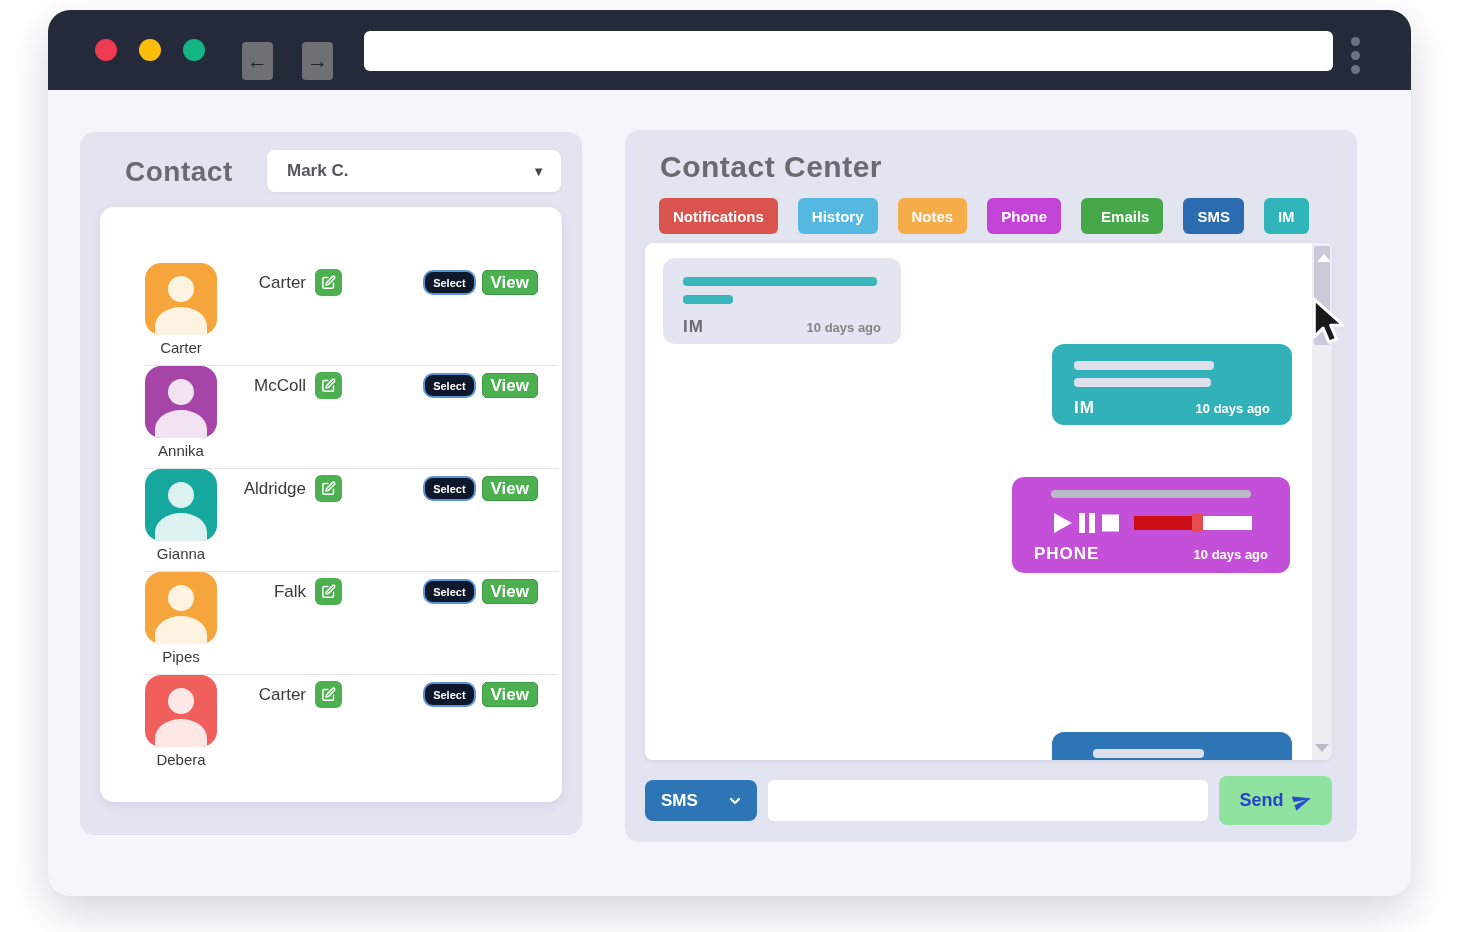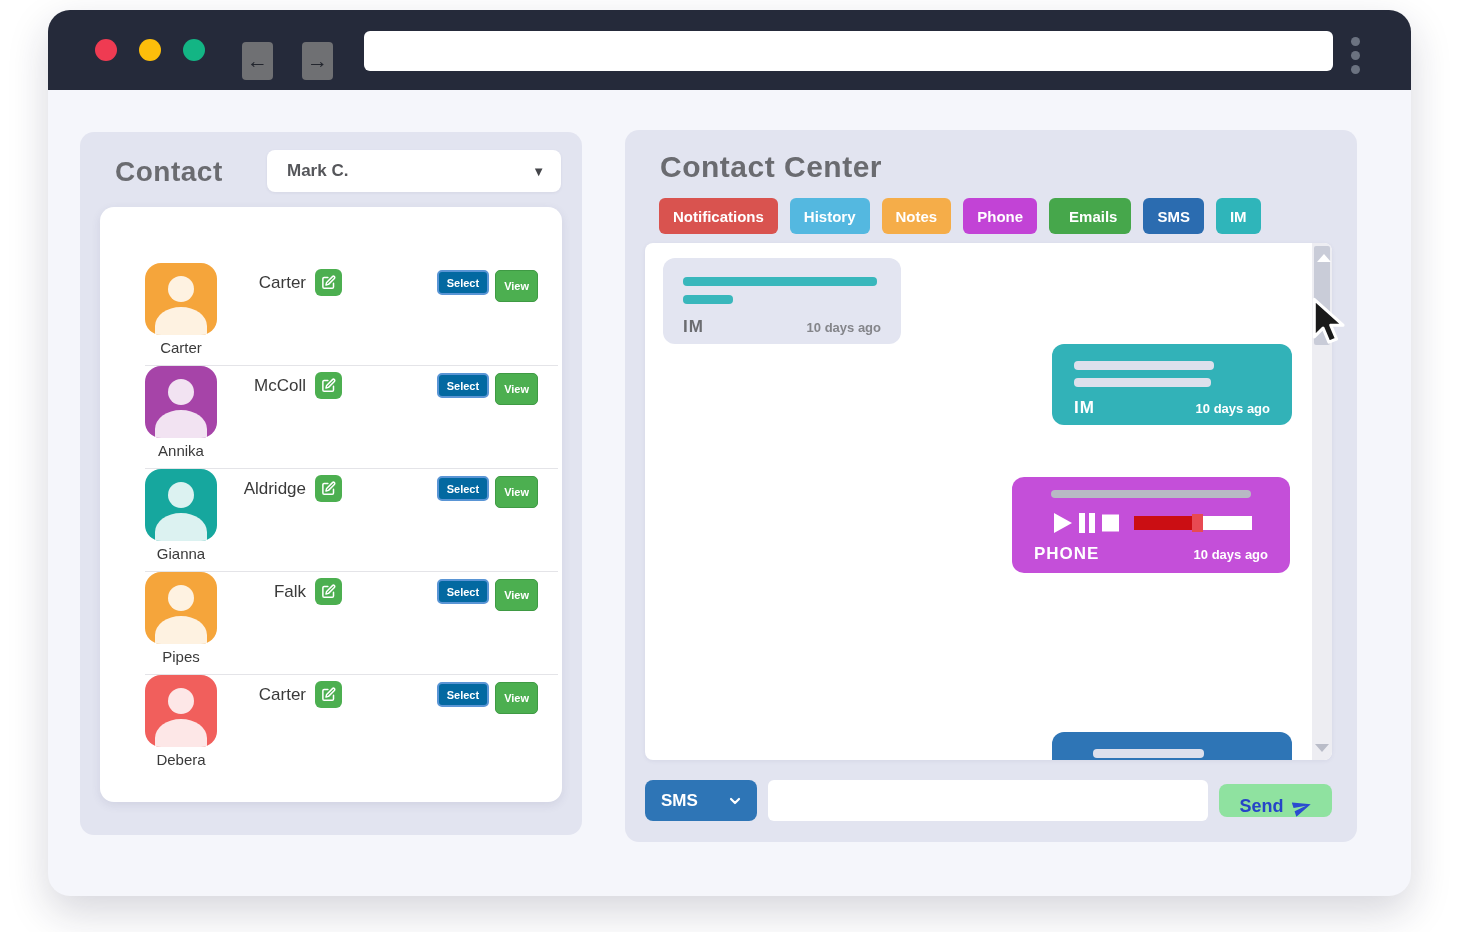--- a/index.html
+++ b/index.html
@@ -19,43 +19,43 @@
   .dots-menu { position:absolute; left:1303px; top:27px; display:flex; flex-direction:column; gap:5px; }
   .dots-menu span { width:9px; height:9px; border-radius:50%; background:#6b7280; }
 
   
   .panel { position:absolute; background:#e2e4f0; border-radius:14px; }
   .contact-panel { left:32px; top:122px; width:502px; height:703px; }
   .center-panel  { left:577px; top:120px; width:732px; height:712px; }
   .panel-title { position:absolute; font-weight:bold; color:#6a6b70; letter-spacing:.5px; }
 
   
-  .contact-title { left:35px; top:24px; font-size:28px; }
+  .contact-title { left:45px; top:24px; font-size:28px; }
   .contact-dropdown { position:absolute; left:187px; top:18px; width:294px; height:42px; background:#ffffff; border-radius:8px;
     display:flex; align-items:center; justify-content:space-between; padding:0 16px 0 20px; box-shadow:0 1px 3px rgba(60,60,100,.08); cursor:pointer; }
   .contact-dropdown .val { font-size:17px; font-weight:bold; color:#55565a; }
   .contact-dropdown .caret { font-size:13px; color:#45464a; }
   .contact-card { position:absolute; left:20px; top:75px; width:462px; height:595px; background:#ffffff; border-radius:14px;
     box-shadow:0 3px 10px rgba(60,60,110,.10); padding-top:56px; }
   .contact-row { position:relative; height:103px; }
   .row-sep { position:absolute; left:45px; right:4px; bottom:0; border-top:1px solid #e4e4e8; }
   .avatar { position:absolute; left:45px; top:0; width:72px; height:72px; border-radius:16px; overflow:hidden; }
   .av-head { position:absolute; left:23px; top:13px; width:26px; height:26px; border-radius:50%; background:rgba(255,255,255,.85); }
   .av-body { position:absolute; left:10px; top:44px; width:52px; height:38px; border-radius:50% 50% 0 0; background:rgba(255,255,255,.85); }
   .first-name { position:absolute; left:25px; top:76px; width:112px; text-align:center; font-size:15px; color:#3a3a3a; }
   .lastname-wrap { position:absolute; left:100px; top:6px; width:142px; display:flex; justify-content:flex-end; align-items:center; gap:9px; }
   .last-name { font-size:17px; color:#3a3a3a; }
   .edit-btn { width:27px; height:27px; background:#4caf50; border:none; border-radius:6px; display:flex; align-items:center; justify-content:center; cursor:pointer; }
   .row-actions { position:absolute; right:24px; top:7px; display:flex; gap:6px; }
-  .btn-select { height:25px; padding:0 8px; background:#0369a1; border:2px solid #5a95d5; border-radius:5px; color:#ffffff; font-size:11px; font-weight:bold; cursor:pointer; }
-  .btn-view { height:32px; padding:0 8px; background:#4caf50; border:1px solid #3f9a44; border-radius:5px; color:#ffffff; font-size:11px; font-weight:bold; cursor:pointer; }
+  .btn-select { height:25px; padding:0 8px; background:#0f172a; border:2px solid #5a95d5; border-radius:10px; color:#ffffff; font-size:11px; font-weight:bold; cursor:pointer; }
+  .btn-view { height:25px; padding:0 8px; background:#4caf50; border:1px solid #3f9a44; border-radius:5px; color:#ffffff; font-size:17px; font-weight:bold; cursor:pointer; }
 
   
   .center-title { left:35px; top:20px; font-size:30px; }
-  .tabs { position:absolute; left:34px; top:68px; display:flex; gap:12px; }
+  .tabs { position:absolute; left:34px; top:68px; display:flex; gap:20px; }
   .tab { height:36px; padding:0 14px; border:none; border-radius:6px; color:#ffffff; font-size:15px; font-weight:bold; cursor:pointer; font-family:"Liberation Sans", sans-serif; }
 
   .chat-area { position:absolute; left:20px; top:113px; width:687px; height:517px; background:#ffffff; border-radius:8px; overflow:hidden; box-shadow:0 1px 4px rgba(60,60,110,.08); }
   .bubble { position:absolute; border-radius:12px; }
   .bubble .foot { display:flex; justify-content:space-between; align-items:baseline; }
   .bubble .chan { font-size:17px; font-weight:bold; letter-spacing:1px; }
   .bubble .time { font-size:13px; font-weight:bold; }
   .bar { border-radius:4px; }
 
   .msg-im-left { left:18px; top:15px; width:238px; height:86px; background:#e3e5f1; padding:19px 20px 0; }
@@ -86,22 +86,22 @@
   .scrollbar { position:absolute; right:0; top:0; width:20px; height:517px; background:#ededf2; }
   .scroll-thumb { position:absolute; left:2px; top:3px; width:16px; height:99px; background:#c9ccd8; border-radius:2px; cursor:pointer; }
   .scroll-up { position:absolute; left:3px; top:8px; width:0; height:0; border-left:7px solid transparent; border-right:7px solid transparent; border-bottom:8px solid #ffffff; }
   .scroll-down { position:absolute; left:3px; bottom:8px; width:0; height:0; border-left:7px solid transparent; border-right:7px solid transparent; border-top:8px solid #b9bcc8; cursor:pointer; }
 
   
   .composer { position:absolute; left:20px; top:650px; width:687px; height:41px; display:flex; align-items:center; justify-content:space-between; }
   .channel-select { width:112px; height:41px; background:#2e75b6; border:none; border-radius:8px; color:#fff; font-size:17px; font-weight:bold;
     display:flex; align-items:center; justify-content:space-between; padding:0 14px 0 16px; cursor:pointer; }
   .composer-input { width:440px; height:41px; background:#ffffff; border:none; border-radius:6px; padding:0 14px; font-size:15px; outline:none; }
-  .send-btn { width:113px; height:33px; background:#8fe2a0; border:none; border-radius:8px; color:#2644c8; font-size:18px; font-weight:bold;
-    display:flex; align-items:flex-end; justify-content:center; gap:8px; cursor:pointer; }
+  .send-btn { width:113px; height:49px; background:#8fe2a0; border:none; border-radius:8px; color:#2644c8; font-size:18px; font-weight:bold;
+    display:flex; align-items:center; justify-content:center; gap:8px; cursor:pointer; }
 
   
   .mouse-cursor { position:absolute; left:1306px; top:297px; width:40px; height:54px; pointer-events:none; z-index:50; }
 </style>
 </head>
 <body>
 
 <div class="browser-window">
 
   <div class="chrome">

